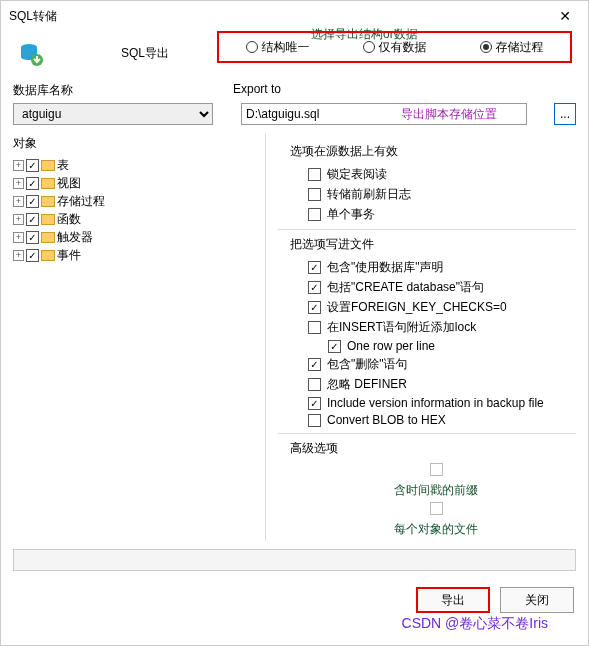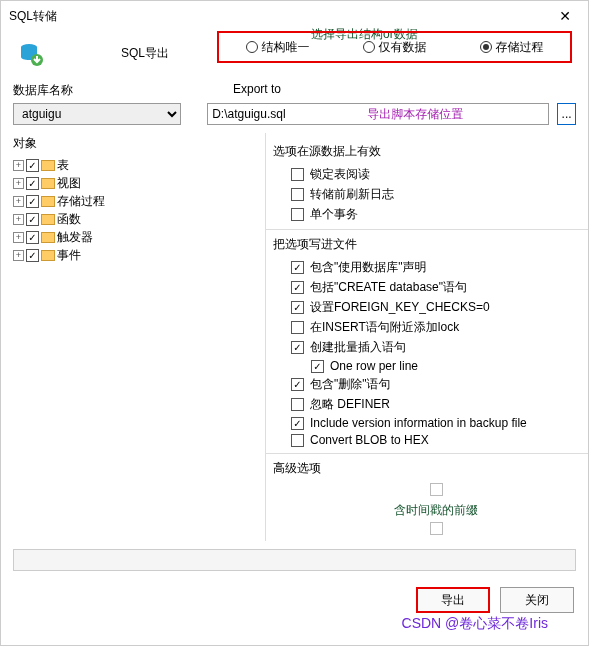--- a/index.html
+++ b/index.html
@@ -13,33 +13,33 @@
 .radio-box { position: absolute; left: 216px; top: 0; width: 355px; height: 32px; border: 2px solid #e60000; display: flex; align-items: center; justify-content: space-around; }
 .radio-item { display: flex; align-items: center; gap: 4px; }
 .radio-circle { width: 12px; height: 12px; border: 1px solid #333; border-radius: 50%; display: flex; align-items: center; justify-content: center; }
 .radio-circle.sel::after { content: ""; width: 6px; height: 6px; background: #333; border-radius: 50%; }
 .row-labels { display: flex; padding: 6px 12px 4px; }
 .row-labels > div:first-child { width: 220px; }
 .row-inputs { display: flex; padding: 0 12px 8px; align-items: center; gap: 8px; justify-content: flex-end; }
 .dbsel { width: 200px; }
 select, input[type=text] { height: 22px; border: 1px solid #999; padding: 0 4px; }
 .exportpath-wrap { position: relative; flex: 1; }
-.exportpath { width: 342px; }
+.exportpath { width: 286px; }
 .annot-path { position: absolute; left: 160px; top: 3px; color: #a21caf; }
 .dots-btn { width: 22px; height: 22px; border: 1px solid #0066cc; background: #fff; display: flex; align-items: center; justify-content: center; color: #000; cursor: pointer; }
 .midrow { display: flex; height: 408px; }
 .tree { width: 264px; padding: 2px 12px; }
 .tree-label { margin-bottom: 4px; }
 .tree-item { display: flex; align-items: center; height: 18px; gap: 2px; }
 .plusbox { width: 11px; height: 11px; border: 1px solid #888; display: flex; align-items: center; justify-content: center; font-size: 9px; line-height: 1; color: #555; }
 .cb { width: 13px; height: 13px; border: 1px solid #555; display: flex; align-items: center; justify-content: center; }
 .cb.checked::after { content: "✓"; font-size: 10px; color: #000; }
 .cb.disabled { border-color: #bbb; }
 .folder { width: 14px; height: 11px; background: #ffcc66; border: 1px solid #cc9933; }
-.options { flex: 1; border-left: 1px solid #ddd; padding: 6px 7px; overflow: hidden; }
+.options { flex: 1; border-left: 1px solid #ddd; padding: 6px 24px; overflow: hidden; }
 .group-title { margin: 4px 0 6px; }
 .opt { display: flex; align-items: center; gap: 6px; margin: 3px 0 3px 18px; }
 .opt.sub { margin-left: 38px; }
 .opt.disabled { color: #14532d; flex-direction: column; }
 hr.thin { border: none; border-top: 1px solid #ddd; margin: 6px -12px; }
 .progress { margin: 8px 12px; height: 22px; border: 1px solid #ccc; background: #f5f5f5; }
 .buttons { display: flex; justify-content: flex-end; gap: 10px; padding: 8px 14px 0; }
 .btn { width: 74px; height: 26px; border: 1px solid #999; background: #f9f9f9; display: flex; align-items: center; justify-content: center; cursor: pointer; text-align: right; }
 .btn.export { border: 2px solid #e60000; }
 .watermark { position: absolute; bottom: 12px; right: 40px; color: #6d28d9; font-size: 14px; pointer-events: none; }
@@ -164,24 +164,20 @@
         <span>包括"CREATE database"语句</span>
       </div>
     <div class="opt">
         <span class="cb checked"></span>
         <span>设置FOREIGN_KEY_CHECKS=0</span>
       </div>
     <div class="opt">
         <span class="cb"></span>
         <span>在INSERT语句附近添加lock</span>
       </div>
-    <div class="opt">
-        <span class="cb checked"></span>
-        <span>创建批量插入语句</span>
-      </div>
     <div class="opt sub">
         <span class="cb checked"></span>
         <span>One row per line</span>
       </div>
     <div class="opt">
         <span class="cb checked"></span>
         <span>包含"删除"语句</span>
       </div>
     <div class="opt">
         <span class="cb"></span>

